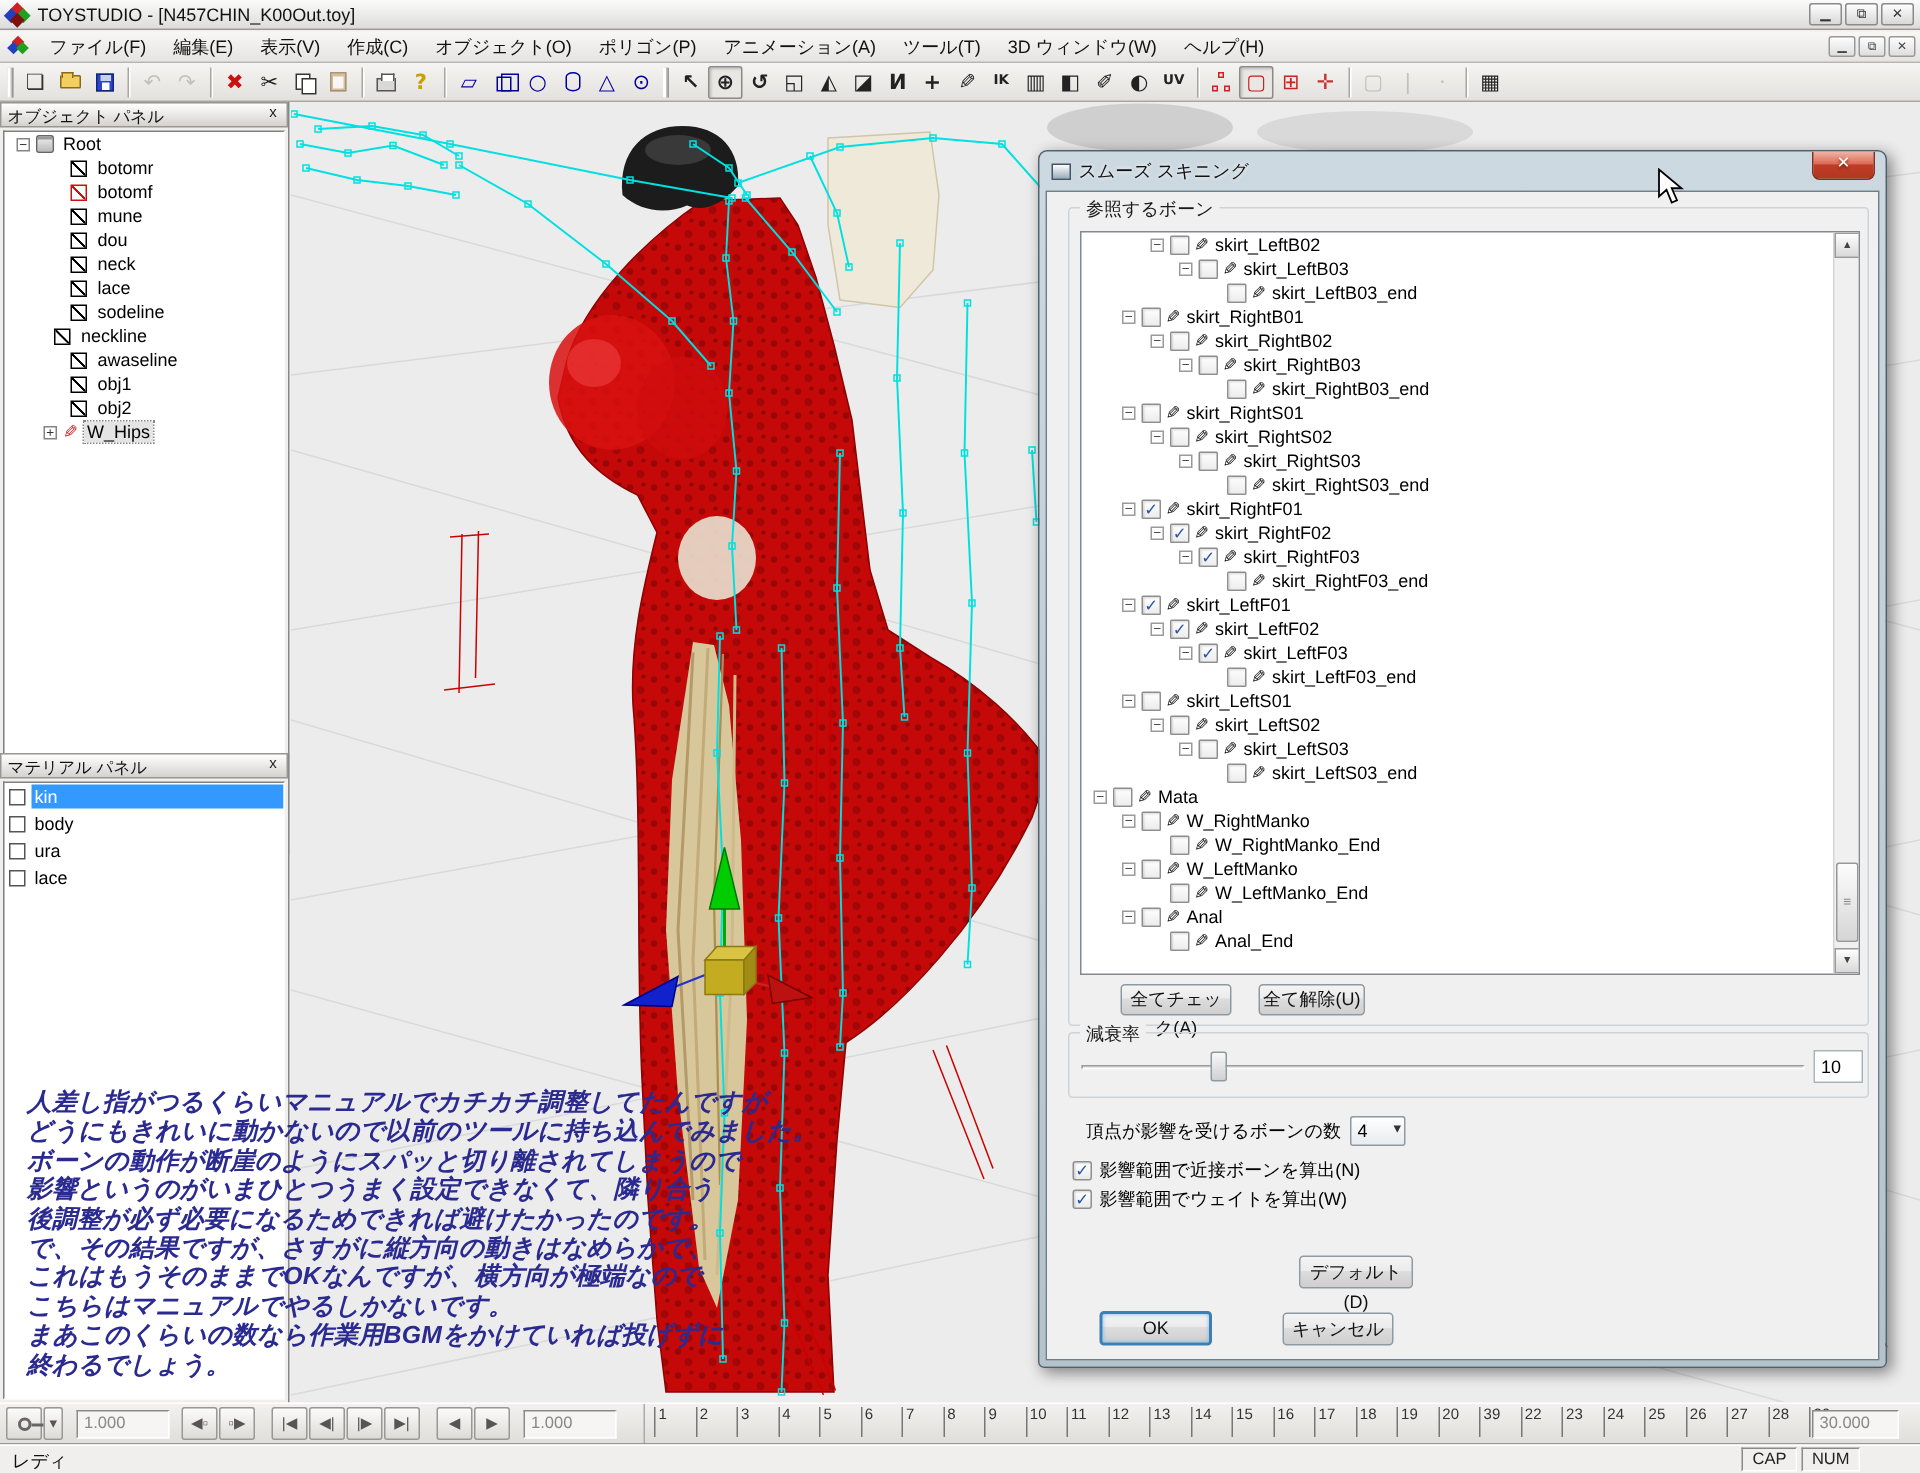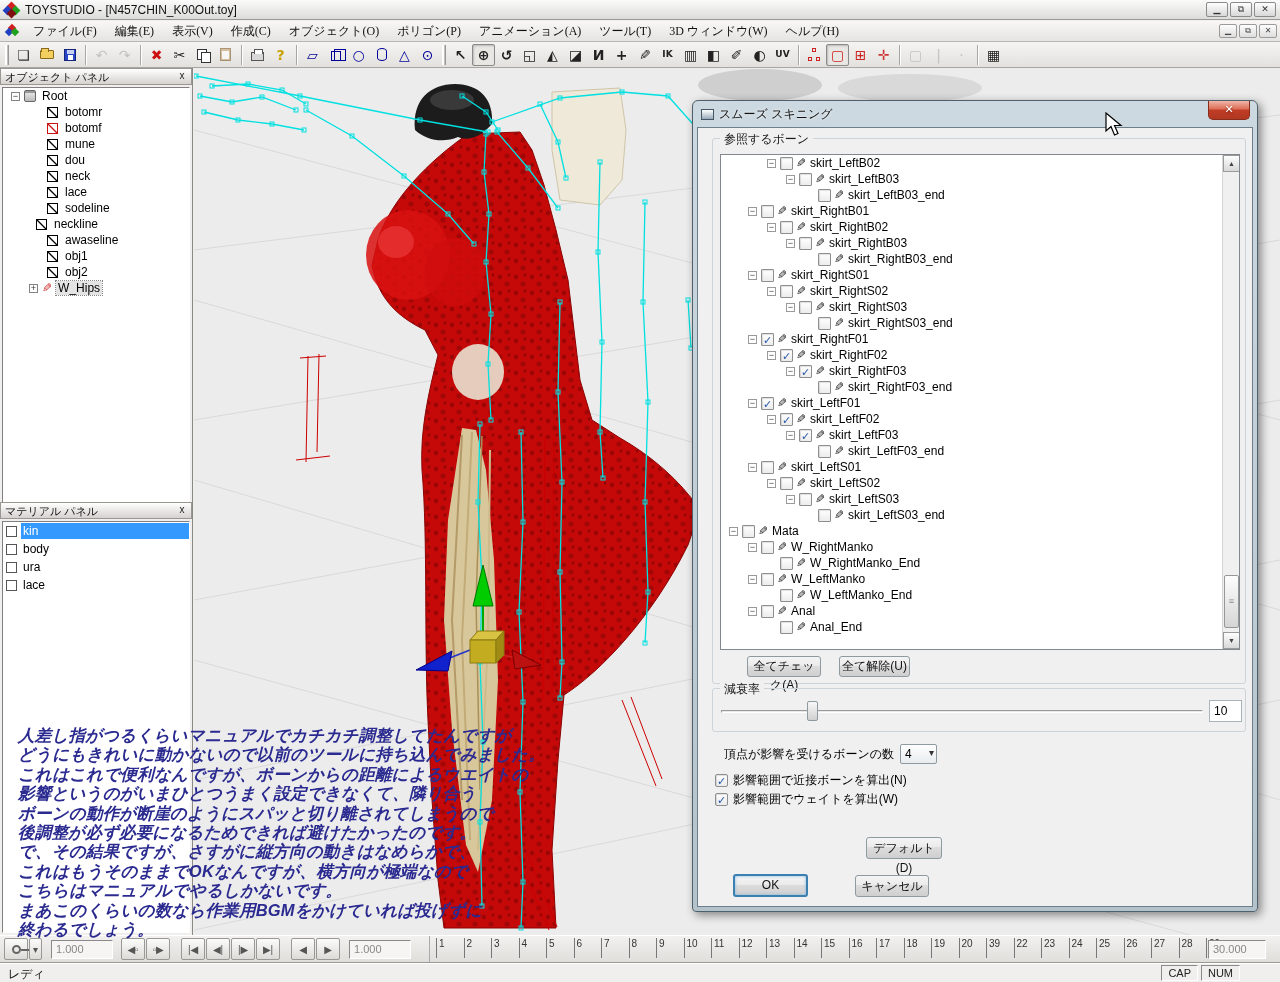--- a/index.html
+++ b/index.html
@@ -25,21 +25,21 @@
 
   
   #menubar { position:absolute; left:0; top:21px; width:1280px; height:21px;
     background:linear-gradient(#f8f7f6,#e6e4e2); border-bottom:1px solid #b8b6b2;
     display:flex; align-items:center; }
   .mdi-icon { width:16px; height:14px; margin:0 4px 0 4px; position:relative; }
   .mdi-icon i { position:absolute; width:6px; height:6px; transform:rotate(45deg); }
   .mdi-icon i:nth-child(1){ left:5px; top:1px; background:#d02020; }
   .mdi-icon i:nth-child(2){ left:2px; top:5px; background:#2040c0; }
   .mdi-icon i:nth-child(3){ left:8px; top:5px; background:#20a020; }
-  .menu-item { padding:2px 9px; font-size:12px; color:#111; white-space:nowrap;font-family:Liberation Serif, serif; }
+  .menu-item { padding:2px 9px; font-size:12px; color:#111; white-space:nowrap; }
   .mdi-btns { position:absolute; right:3px; top:3px; display:flex; gap:2px; }
   .mdi-btn { width:18px; height:14px; background:linear-gradient(#fdfdfd,#dedede);
     border:1px solid #9a9a9a; border-radius:2px; font-size:8px; line-height:12px; text-align:center; color:#444; }
 
   
   #toolbar { position:absolute; left:0; top:42px; width:1280px; height:26px;
     background:linear-gradient(#f5f4f2,#e3e1de); border-bottom:1px solid #a8a6a2;
     display:flex; align-items:center; padding-left:2px; }
   .grip { width:4px; height:20px; margin:0 3px; border-left:2px solid #fff;
     background:#c2c0bc; box-shadow:inset -1px 0 #9a9894; }
@@ -633,23 +633,22 @@
         <polygon points="470,640 478,631 504,631 496,640" fill="#d8c442" stroke="#8a7a10"></polygon>
         <rect x="470" y="640" width="26" height="23" fill="#c4ac20" stroke="#8a7a10"></rect>
         <polygon points="496,640 504,631 504,655 496,663" fill="#a08c14" stroke="#8a7a10"></polygon>
       </g>
     </svg>
   </div>
 
   <div id="annotation">
       <div>人差し指がつるくらいマニュアルでカチカチ調整してたんですが</div>
       <div>どうにもきれいに動かないので以前のツールに持ち込んでみました。</div>
-      <div>これはこれで便利なんですが、ボーンからの距離によるウエイトの</div>
+      <div>ボーンの動作が断崖のようにスパッと切り離されてしまうので</div>
       <div>影響というのがいまひとつうまく設定できなくて、隣り合う</div>
-      <div>ボーンの動作が断崖のようにスパッと切り離されてしまうので</div>
       <div>後調整が必ず必要になるためできれば避けたかったのです。</div>
       <div>で、その結果ですが、さすがに縦方向の動きはなめらかで、</div>
       <div>これはもうそのままでOKなんですが、横方向が極端なので</div>
       <div>こちらはマニュアルでやるしかないです。</div>
       <div>まあこのくらいの数なら作業用BGMをかけていれば投げずに</div>
       <div>終わるでしょう。</div>
     </div>
 
   <div id="dialog">
     <div id="dlg-title">

